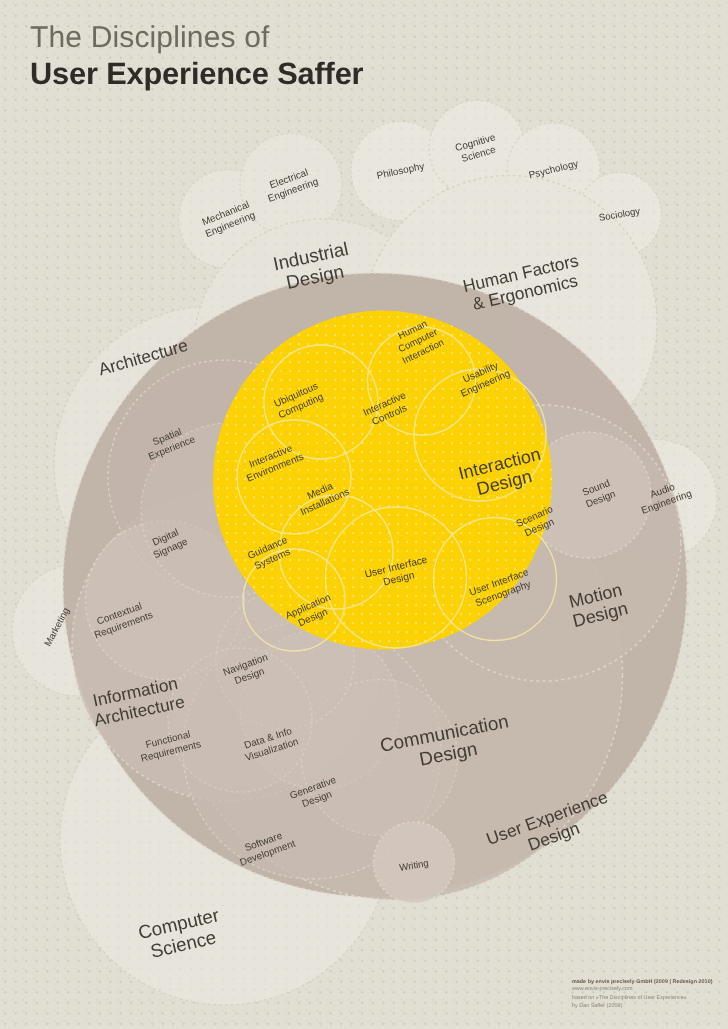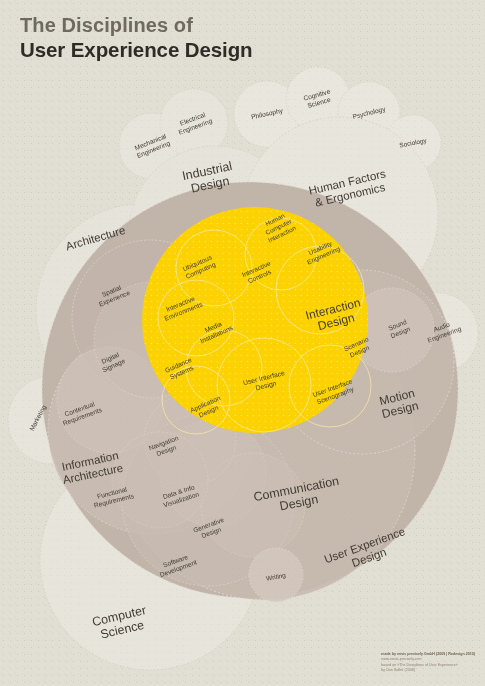--- a/index.html
+++ b/index.html
@@ -18,21 +18,21 @@
     background-image:radial-gradient(#cfcabb 0.7px, transparent 0.8px);
     background-size:7px 7px;
   }
   #stage{position:absolute;inset:0;}
   svg#diagram{position:absolute;left:0;top:0;width:485px;height:686px;}
 
   
   #header{position:absolute;left:20px;top:14px;z-index:40;}
   #title-line1{
     font-size:20px;color:#6f6a60;letter-spacing:.1px;line-height:1.18;
-    font-weight:700;white-space:nowrap;
+    font-weight:400;white-space:nowrap;
   }
   #title-line2{
     font-size:20.5px;color:#2f2b26;letter-spacing:-.1px;line-height:1.18;
     font-weight:700;white-space:nowrap;
   }
 
   
   #credits{
     position:absolute;right:10px;bottom:12px;z-index:40;
     text-align:left;line-height:1.55;
@@ -260,21 +260,21 @@
             <text text-anchor="middle" y="-2" font-size="6.6">Software</text>
             <text text-anchor="middle" y="6" font-size="6.6">Development</text>
           </g>
         </g>
       </g>
     </svg>
   </div>
 
   <div id="header">
     <div id="title-line1">The Disciplines of</div>
-    <div id="title-line2">User Experience Design</div>
+    <div id="title-line2">User Experience Saffer</div>
   </div>
 
   <div id="credits">
     <div class="c-strong">made by envis precisely GmbH (2009 | Redesign 2010)</div>
     <div class="c-line">www.envis-precisely.com</div>
     <div class="c-line">based on »The Disciplines of User Experience«</div>
     <div class="c-line">by Dan Saffer (2008)</div>
   </div>
 
 </div>

